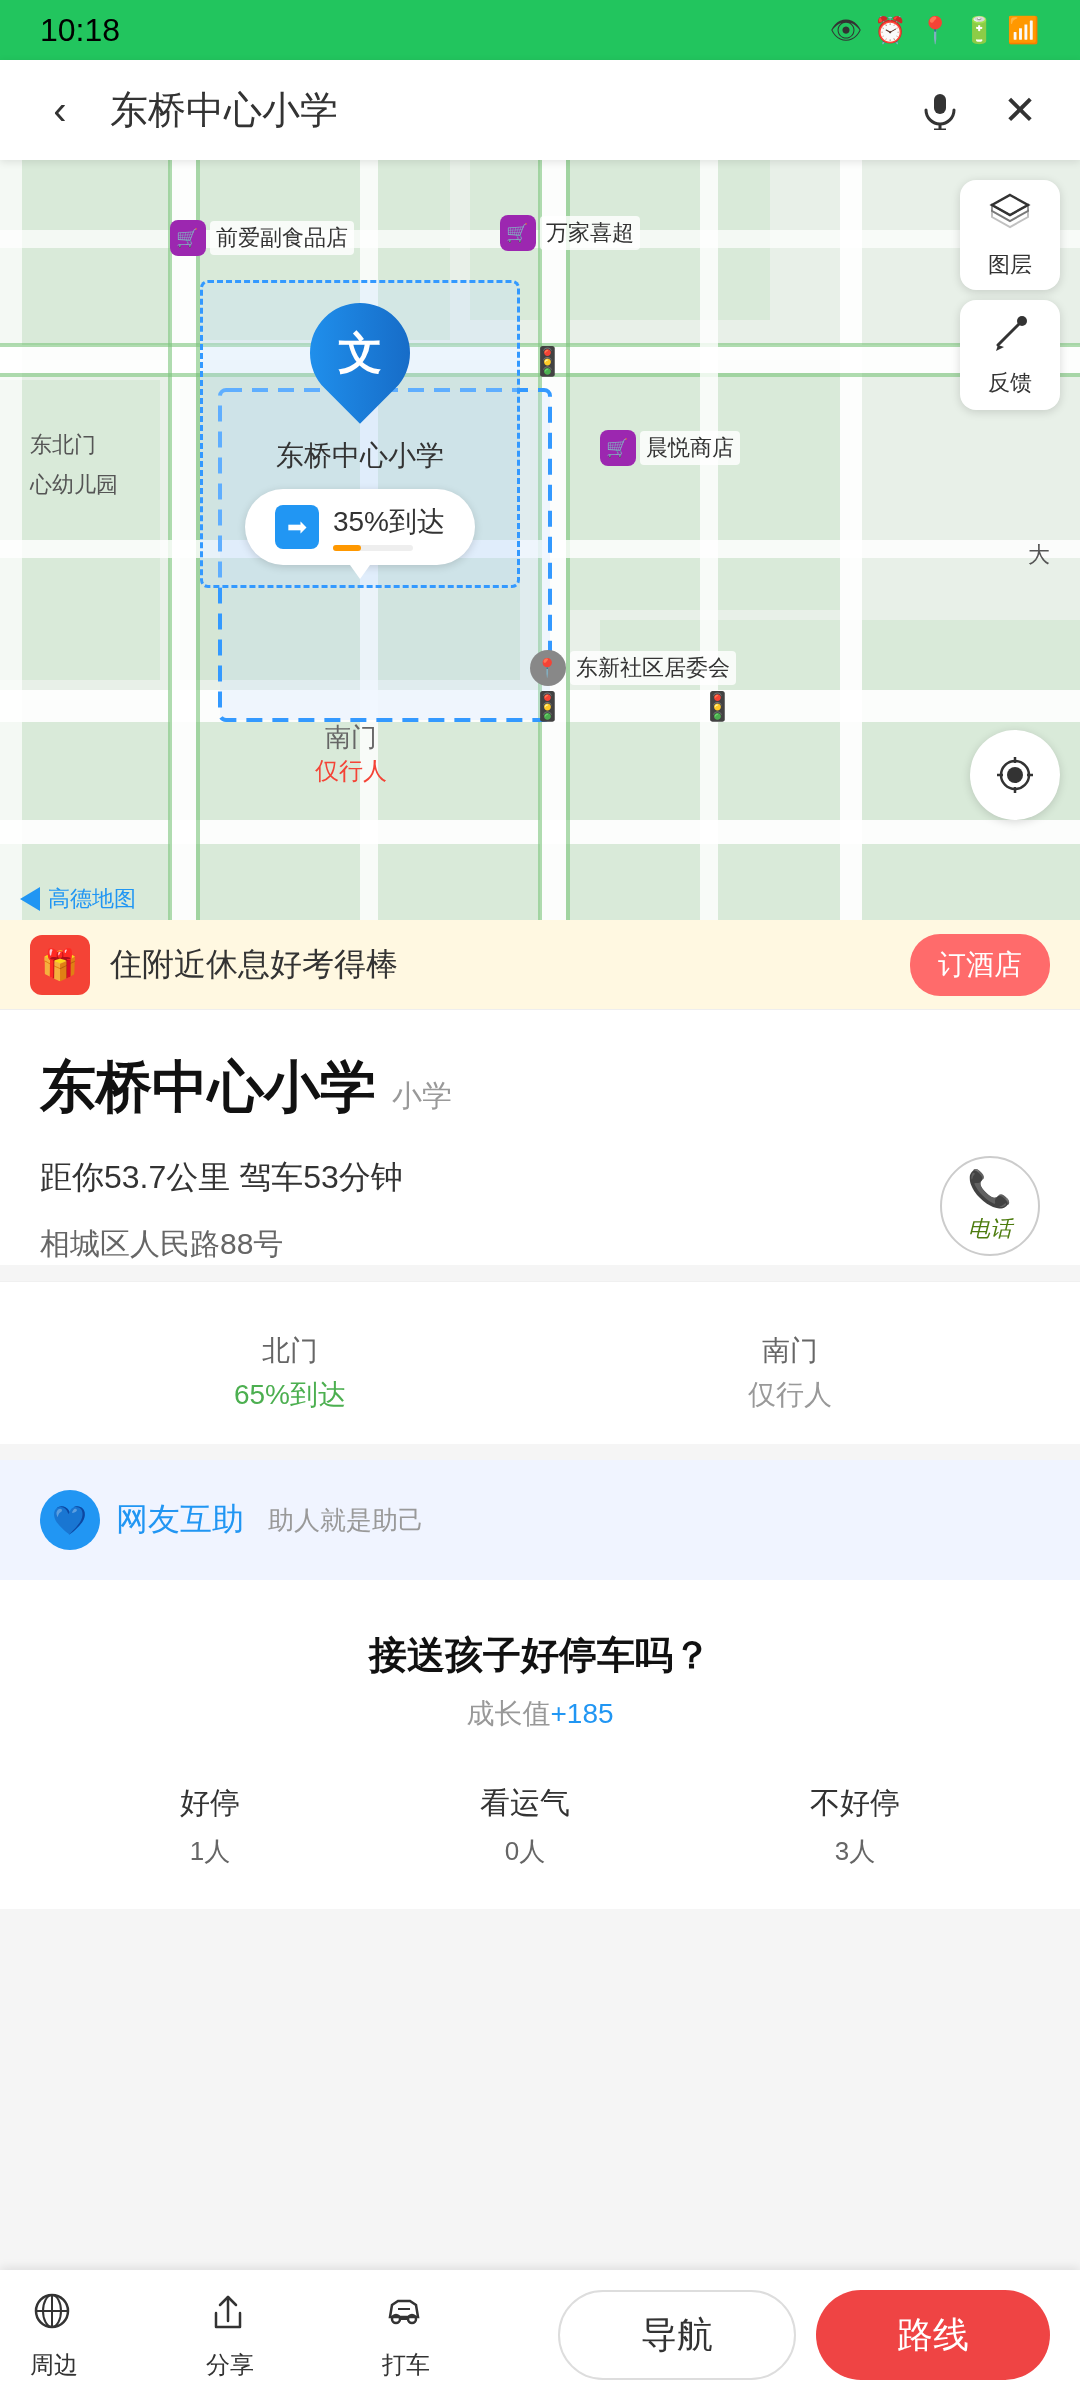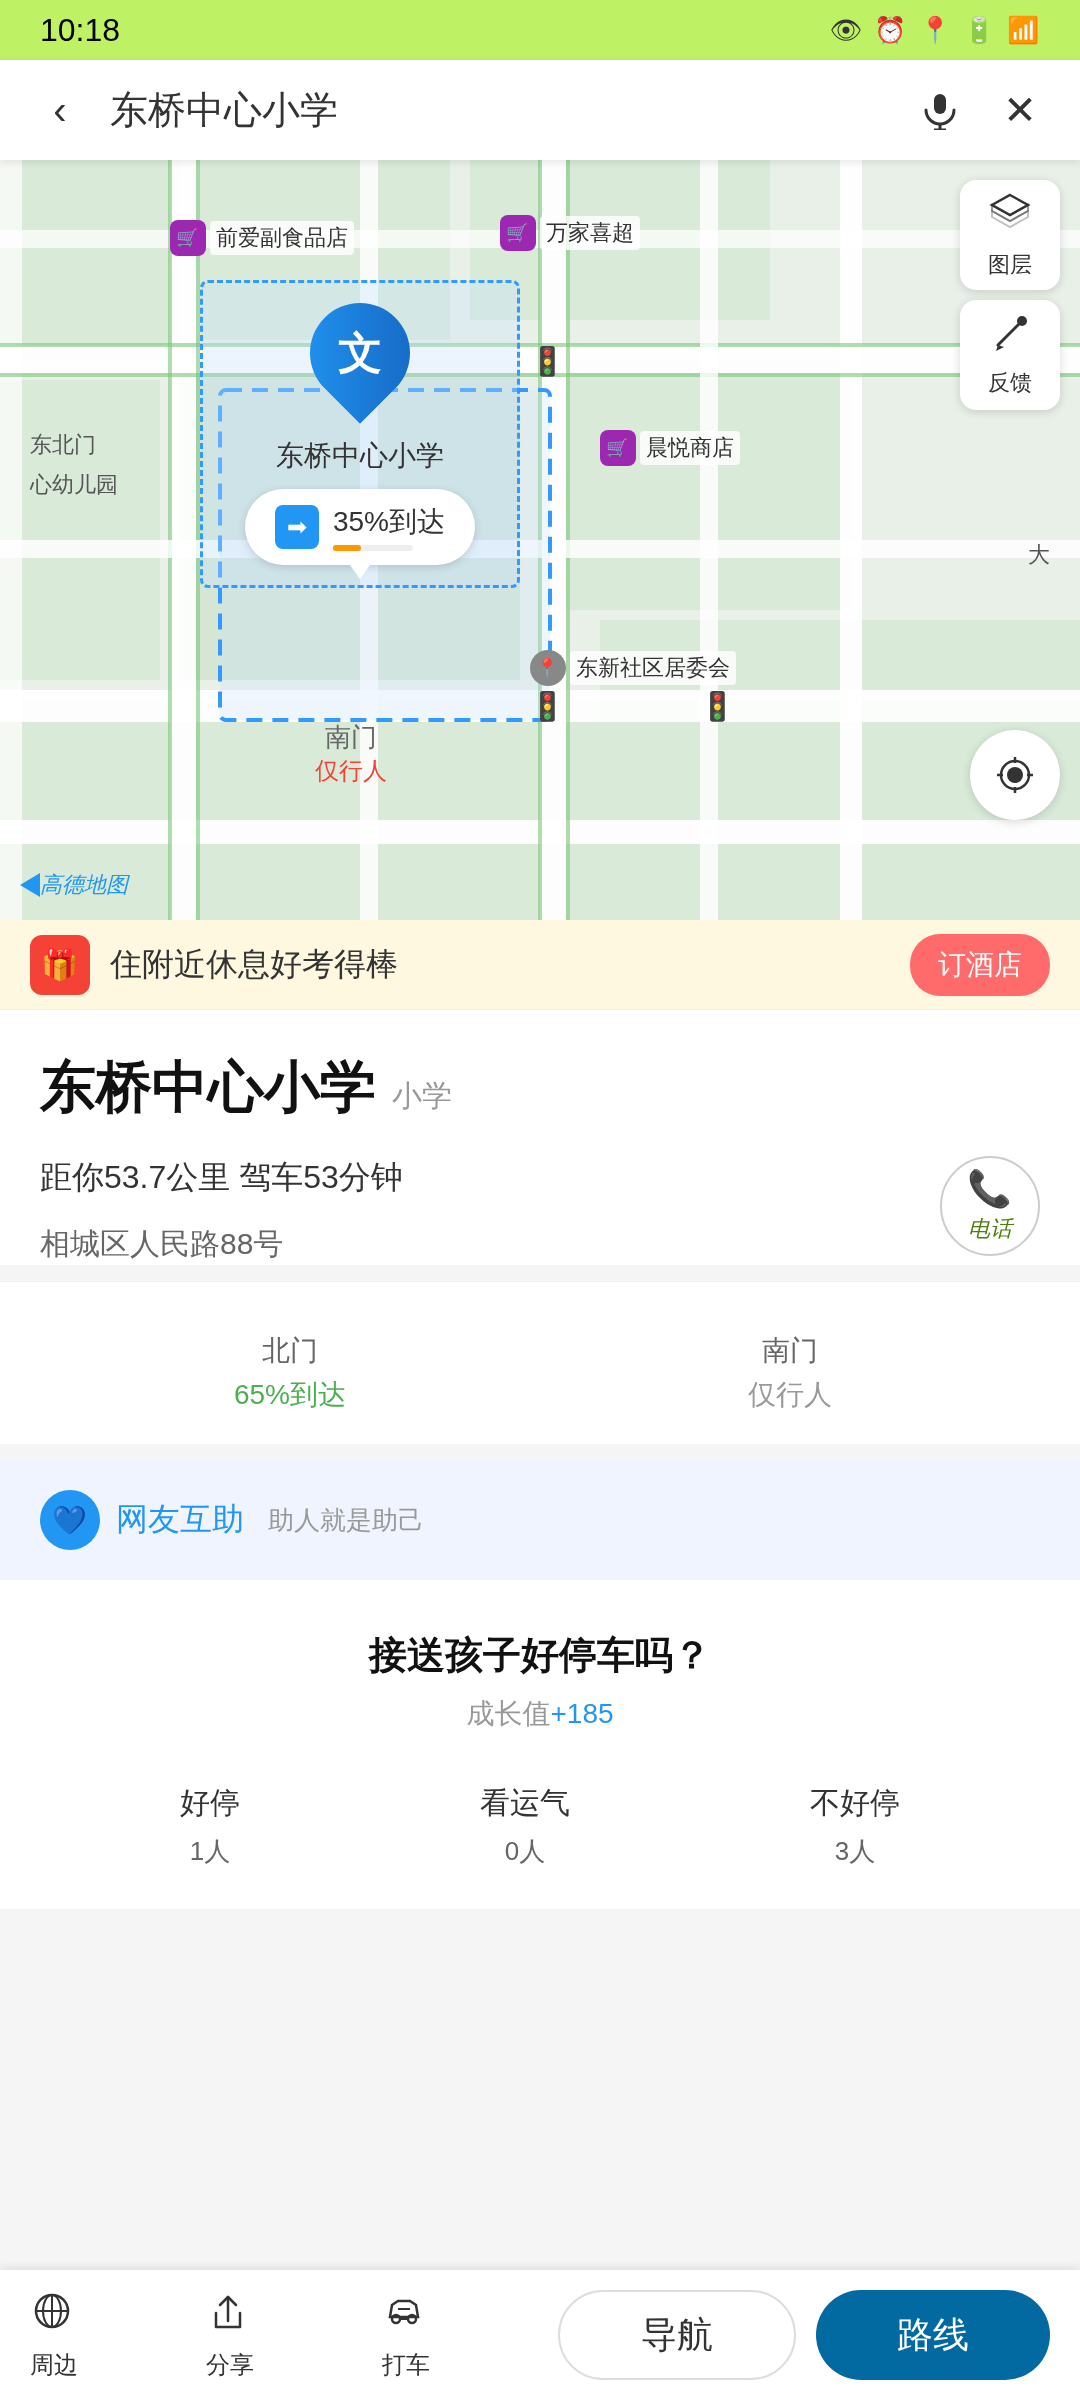--- a/index.html
+++ b/index.html
@@ -9,21 +9,21 @@
       min-height: 2400px;
       font-family: -apple-system, 'PingFang SC', 'Microsoft YaHei', sans-serif;
       background: #f5f5f5;
       position: relative;
       overflow-x: hidden;
     }
 
     
     .status-bar {
       height: 60px;
-      background: #bef264;
+      background: #22c55e;
       display: flex;
       align-items: center;
       justify-content: space-between;
       padding: 0 40px;
       position: relative;
       z-index: 100;
     }
     .status-time {
       font-size: 32px;
       font-weight: 500;
@@ -523,45 +523,45 @@
       justify-content: center;
       font-size: 36px;
       color: #333;
       cursor: pointer;
       margin: 0 10px;
     }
     .nav-route-btn {
       flex: 1.5;
       height: 90px;
       border-radius: 45px;
-      background: #0369a1;
+      background: #ef4444;
       display: flex;
       align-items: center;
       justify-content: center;
       font-size: 36px;
       color: #fff;
       cursor: pointer;
       margin: 0 10px;
     }
 
     
     .traffic-light {
       position: absolute;
       font-size: 28px;
     }
 
     
     .gaode-logo {
       position: absolute;
-      bottom: 20px;
+      bottom: 6px;
       left: 20px;
       display: flex;
       align-items: center;
+      gap: 8px;
       z-index: 10;
-      font-style: italic;
     }
     .gaode-arrow {
       width: 0;
       height: 0;
       border-right: 20px solid #2196F3;
       border-top: 12px solid transparent;
       border-bottom: 12px solid transparent;
     }
     .gaode-text {
       font-size: 22px;

